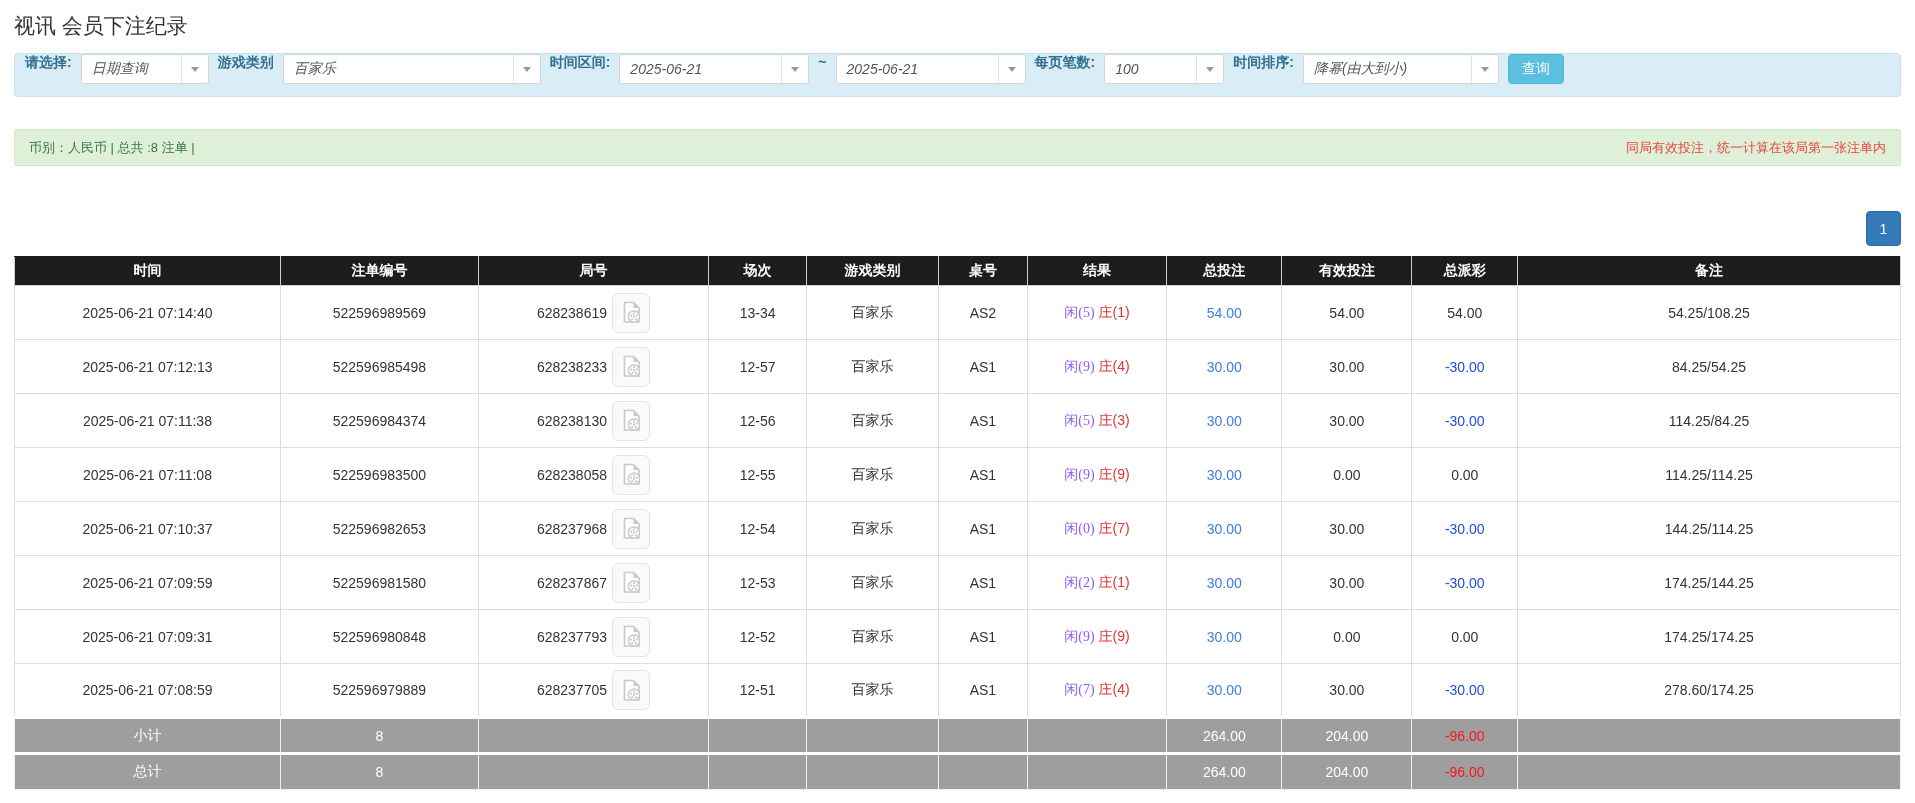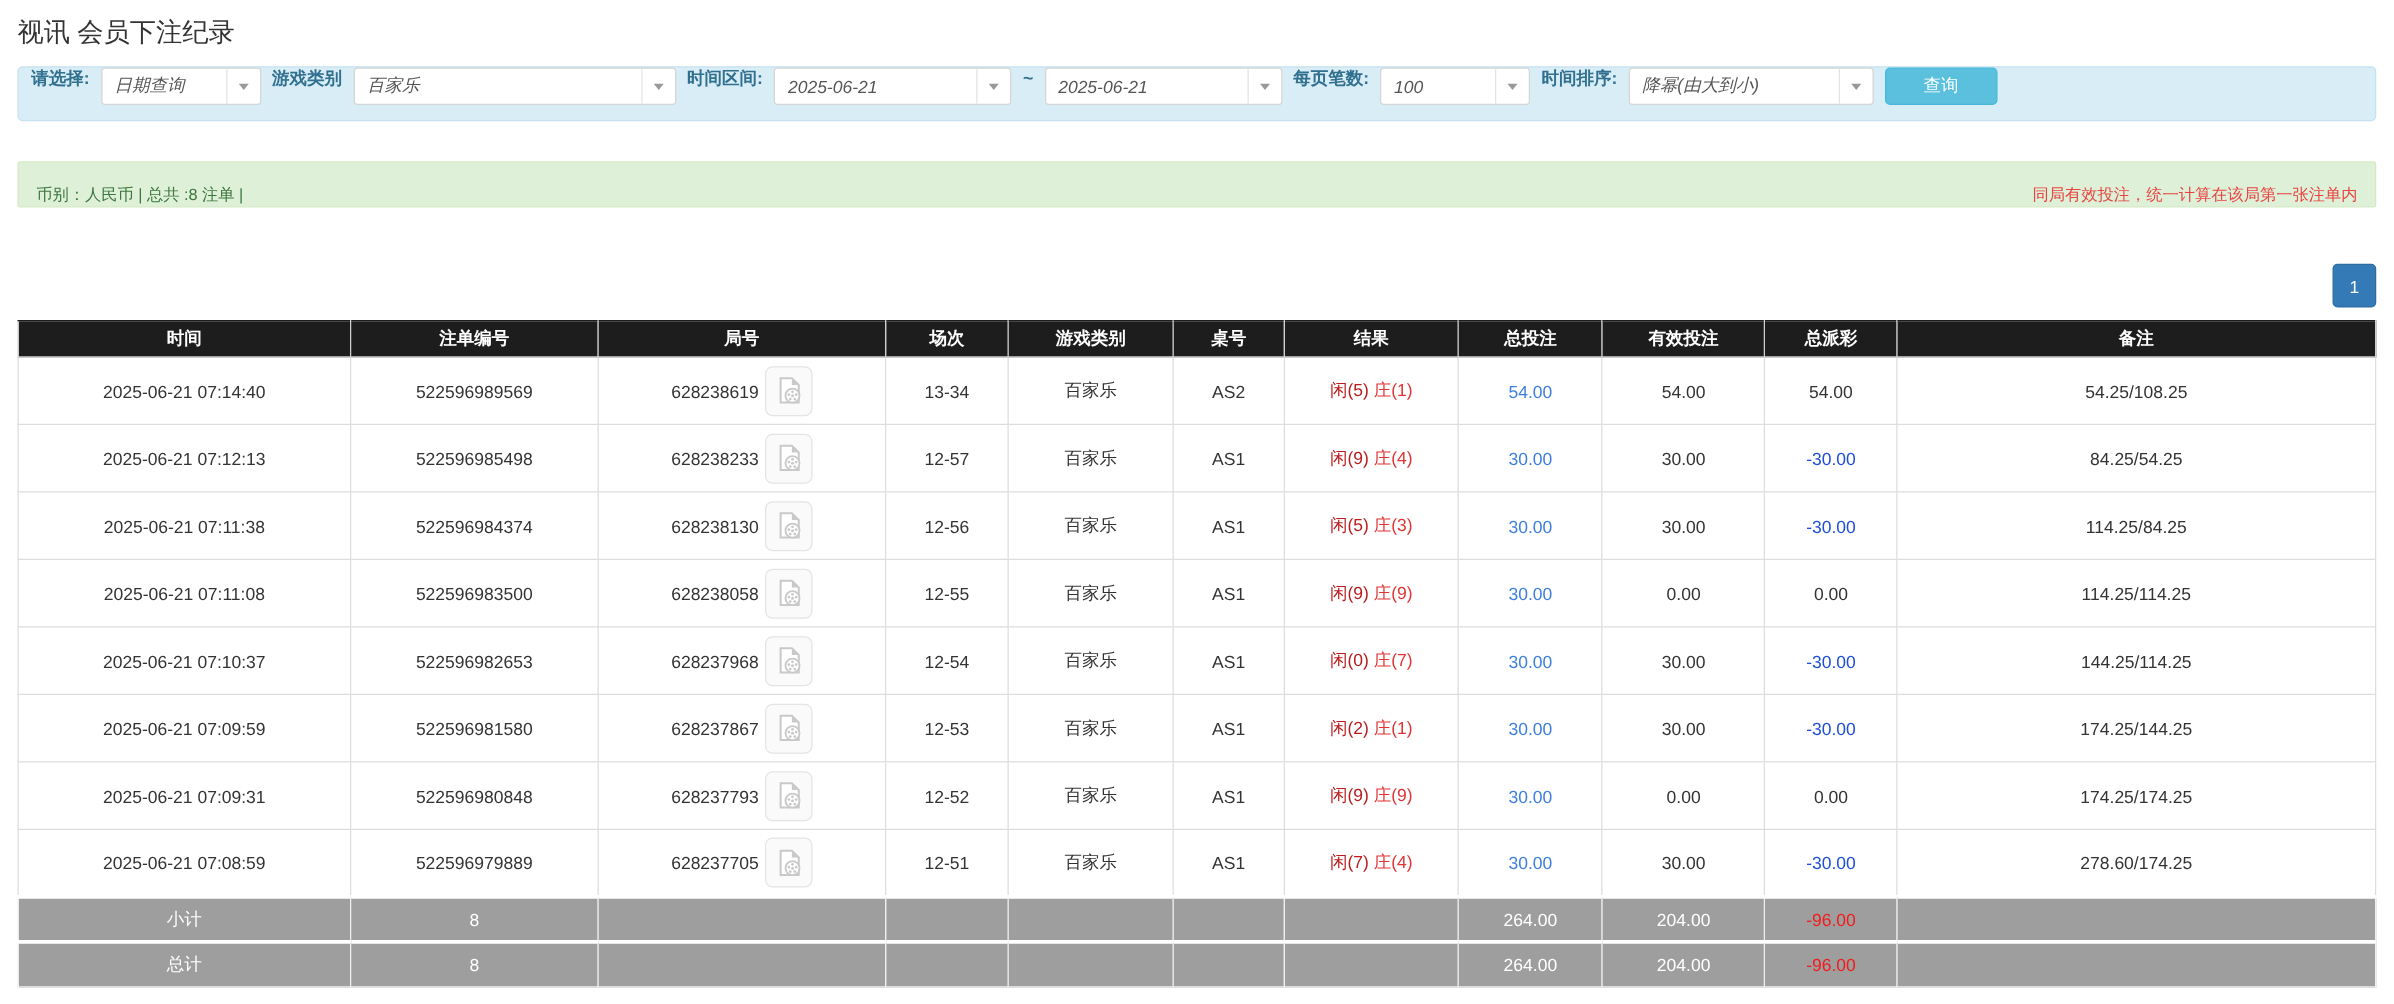--- a/index.html
+++ b/index.html
@@ -67,36 +67,36 @@
     width: 0; height: 0;
     border-left: 4px solid transparent;
     border-right: 4px solid transparent;
     border-top: 5px solid #999;
   }
   .w1 { width: 128px; } .w2 { width: 258px; } .w3 { width: 190px; }
   .w4 { width: 190px; } .w5 { width: 120px; } .w6 { width: 196px; }
   .tilde { color: #31708f; font-weight: 700; font-size: 14px; }
   .search-btn {
     height: 30px;
-    padding: 0 30px;
+    padding: 0 13px;
     background: #5bc0de;
     border: 1px solid #46b8da;
     border-radius: 4px;
     color: #fff;
     font-size: 14px;
     cursor: pointer;
     font-family: inherit;
   }
 
   
   .summary-bar {
     margin-top: 32px;
     height: 37px;
     display: flex;
-    align-items: flex-end;
+    align-items: center;
     justify-content: space-between;
     padding: 0 14px;
     background: #dff0d8;
     border: 1px solid #d6e9c6;
     border-radius: 2px;
   }
   .summary-left { font-size: 13px; color: #3c763d; }
   .summary-note { font-size: 13px; color: #e84442; }
 
   
@@ -153,21 +153,21 @@
     height: 40px;
     background: #fafafa;
     border: 1px solid #e4e4e4;
     border-radius: 6px;
     display: inline-flex;
     align-items: center;
     justify-content: center;
     cursor: pointer;
     padding: 0;
   }
-  .blue-text { color: #b91c1c; }
+  .blue-text { color: #8b5cf6; font-family: Liberation Serif, serif; }
   .red-text { color: #e23434; }
   .bet-link { color: #3d7fde; text-decoration: none; cursor: pointer; }
   .auto-neg.neg { color: #e82222; }
   td.auto-neg.neg { color: #1d4ed8; }
 
   
   .records tfoot td {
     background: #9e9e9e;
     color: #fff;
     height: 36px;

